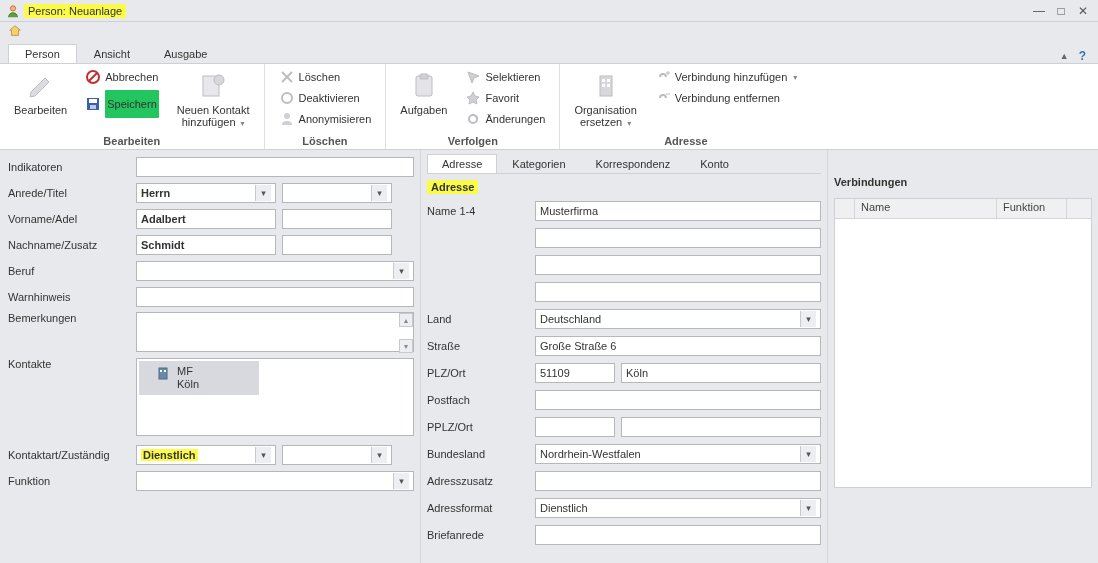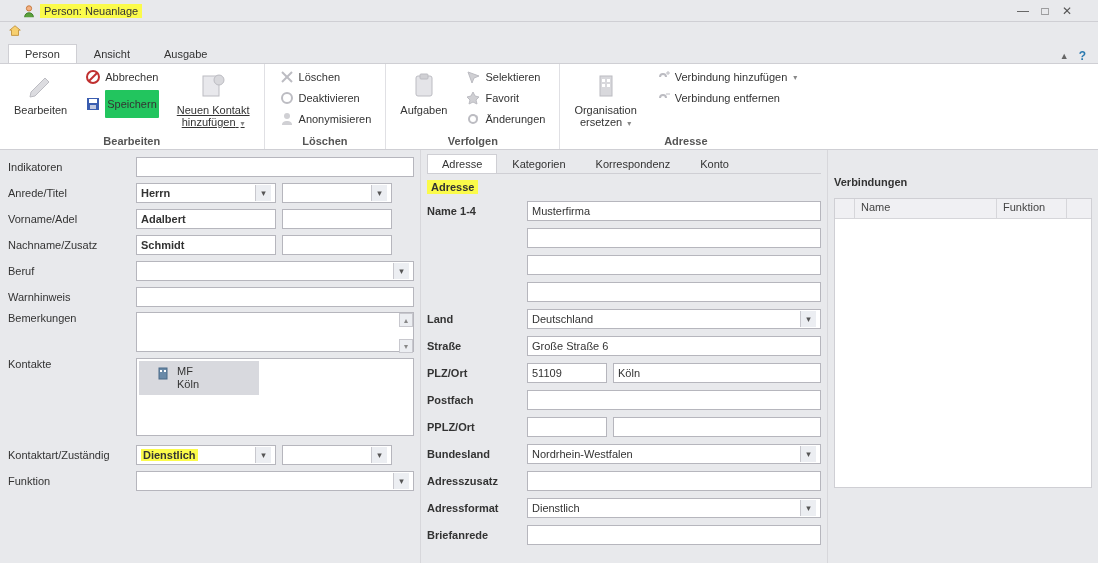--- a/index.html
+++ b/index.html
@@ -1,19 +1,19 @@
 <!DOCTYPE html>
 <html><head>
 <meta charset="utf-8">
 <style>
   * { box-sizing: border-box; margin: 0; padding: 0; font-family: "Segoe UI", Tahoma, sans-serif; font-size: 11px; color: #333; }
   body { background: #e8e9ec; width: 1098px; height: 563px; overflow: hidden; }
 
   
-  .titlebar { height: 22px; background: #e8e9ec; border-bottom: 1px solid #cfcfd4; display: flex; align-items: center; padding: 0 22px; }
+  .titlebar { height: 22px; background: #e8e9ec; border-bottom: 1px solid #cfcfd4; display: flex; align-items: center; padding: 0 6px; }
   .titlebar .app-icon { width: 14px; height: 14px; margin-right: 4px; display: inline-flex; align-items:center; justify-content:center;}
   .titlebar .title-hl { background: #fbfb4a; padding: 1px 4px; }
   .titlebar .spacer { flex: 1; }
   .titlebar .winbtn { width: 18px; height: 16px; margin-left: 4px; display:inline-flex; align-items:center; justify-content:center; color:#555; font-size:12px;}
 
   
   .homebar { height: 20px; display:flex; align-items:center; padding: 0 8px; }
   .homebar .home-icon svg { width:14px; height:14px; }
 
   
@@ -64,21 +64,21 @@
   .contact-item { background:#d8d9de; width:120px; padding:4px 16px; display:flex; gap:6px; }
   .contact-item .cicon{ width:16px; height:16px; display:flex; align-items:center; justify-content:center;}
   .hl-dienst{ background:#fbfb4a; font-weight:bold; padding:0 2px;}
 
   
   .midtabs { display:flex; border-bottom:1px solid #cfcfd4; height:24px; align-items:flex-end;}
   .midtab { padding:3px 14px; border:1px solid transparent; border-bottom:none;}
   .midtab.active{ background:#fff; border-color:#cfcfd4;}
   .section-title{ font-weight:bold; margin:6px 0 6px 0; display:inline-block;}
   .hl-adr{ background:#fbfb4a; padding:1px 4px;}
-  .midpane .mlabel{ width:100px;font-weight:bold;}
+  .midpane .mlabel{ width:108px;}
   .midpane .frow{ margin-bottom:5px; }
 
   
   .rightpane .section-title{ margin-top:20px; }
   .grid { border:1px solid #cfcfd4; background:#fff; height:290px; margin-top:4px;}
   .grid .ghead{ display:flex; background:#f0f0f3; border-bottom:1px solid #d6d6da; height:20px;}
   .grid .gcol{ flex:1; border-right:1px solid #d6d6da; padding:2px 6px; font-size:11px; color:#444;}
   .grid .gcol:first-child{ flex:0 0 20px; }
   .grid .gcol:last-child{ border-right:none; flex:0 0 24px;}
 </style>
@@ -150,21 +150,21 @@
           <span class="hl-save">Speichern</span>
         </div>
       </div>
       <div class="rbtn-large">
         <span class="bigicon">
             <svg viewBox="0 0 32 32">
               <rect x="6" y="6" width="16" height="20" fill="#e8e8ec" stroke="#bcbcc2"></rect>
               <circle cx="22" cy="10" r="5" fill="#d8d8dc" stroke="#bcbcc2"></circle>
             </svg>
           </span>
-        <span style="text-align:center; line-height:1.1;text-decoration:underline;">
+        <span style="text-align:center; line-height:1.1;">
           <span>Neuen Kontakt</span><br>
           <span>hinzufügen</span>
           <span class="dropdown-arrow">▾</span>
         </span>
       </div>
     </div>
     <div class="glabel">Bearbeiten</div>
   </div>
 
   <div class="rgroup">

